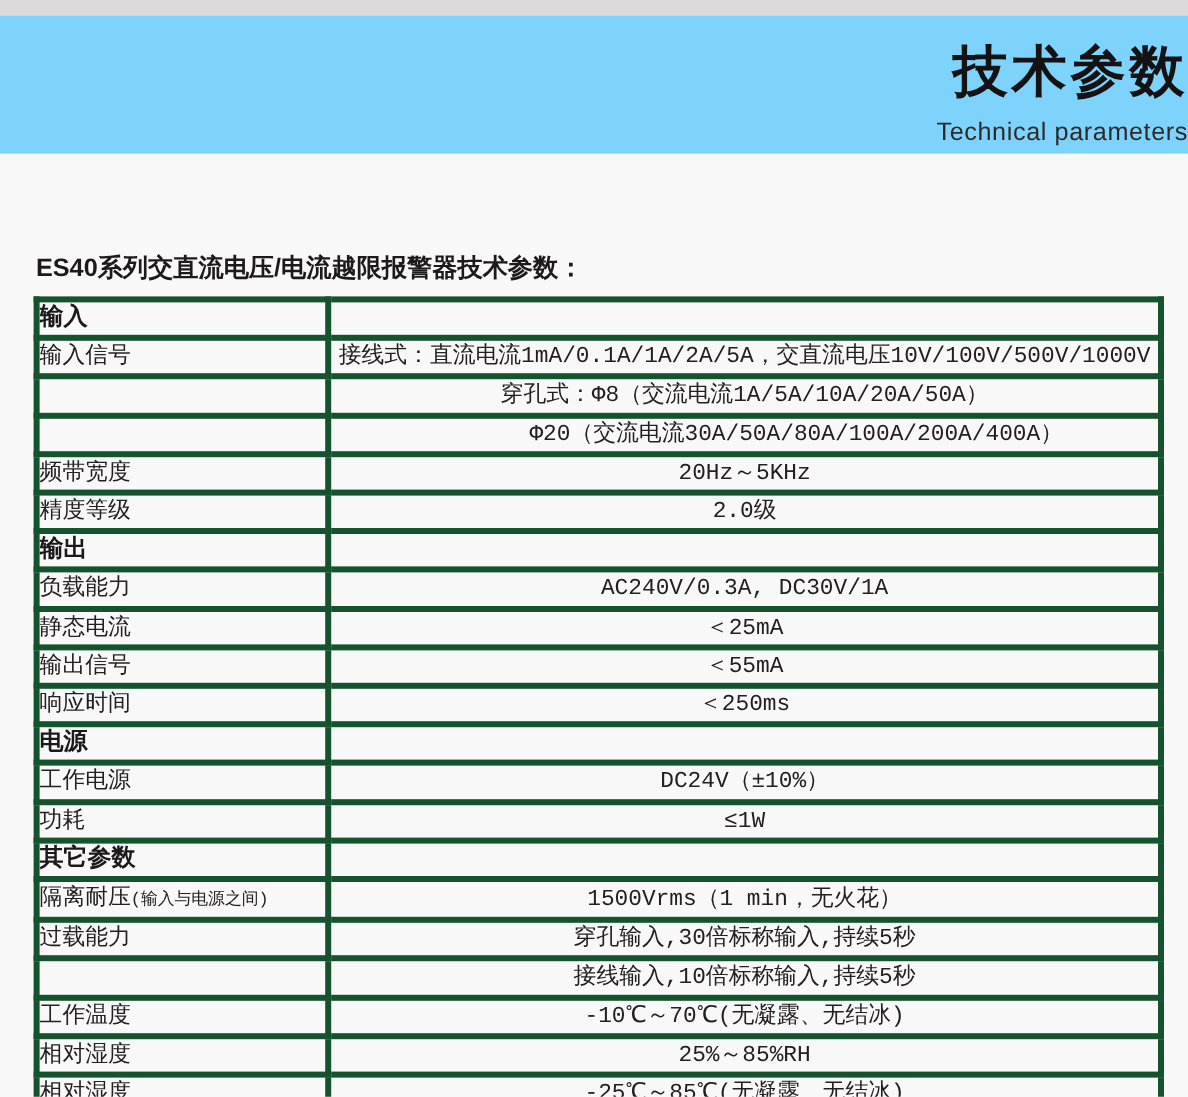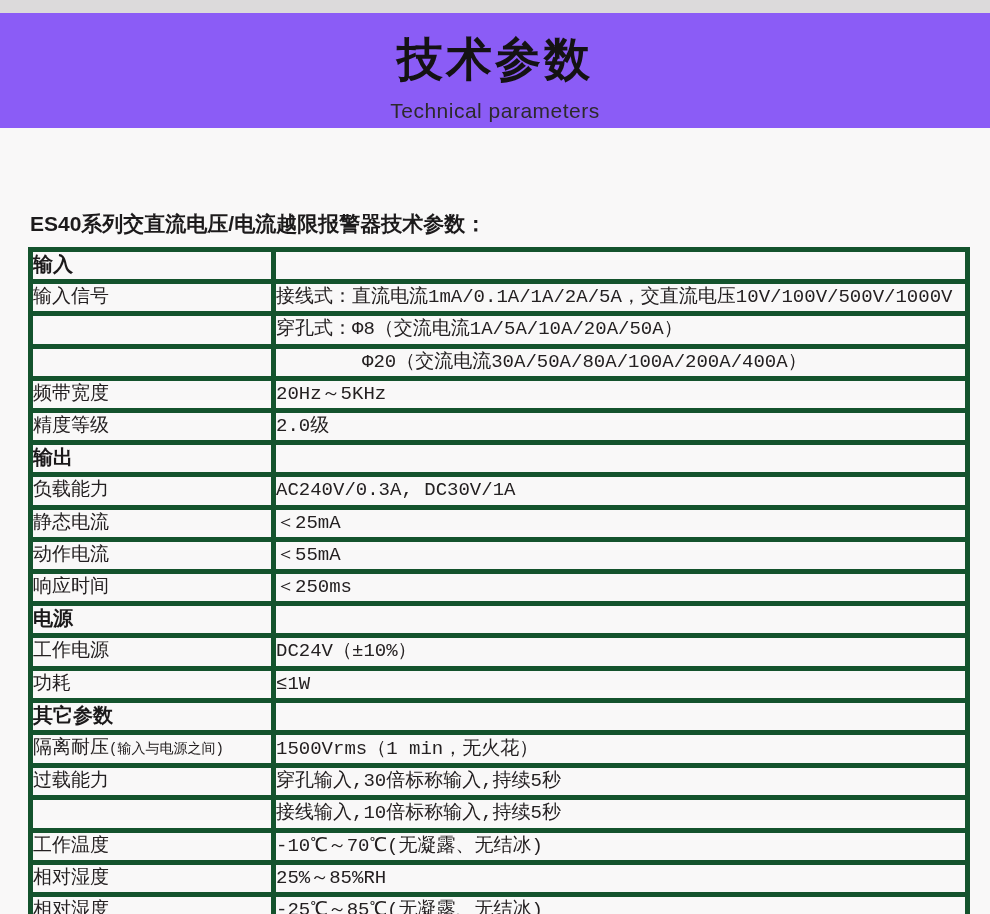--- a/index.html
+++ b/index.html
@@ -13,22 +13,22 @@
     font-family: "Liberation Sans", "DejaVu Sans", sans-serif;
     color: #242021;
     overflow: hidden;
   }
   .top-strip {
     height: 13px;
     background: #dcdadb;
   }
   .banner {
     height: 115px;
-    background: #8b5cf6;
-    text-align: center;
+    background: #7dd3fc;
+    text-align: right;
   }
   .banner-title {
     font-size: 46px;
     font-weight: 700;
     letter-spacing: 3px;
     color: #141213;
     padding-top: 21px;
     line-height: 1.1;
   }
   .banner-subtitle {
@@ -62,20 +62,21 @@
     overflow: hidden;
     vertical-align: middle;
     font-family: Liberation Mono, monospace;
   }
   td.c1 {
     width: 238px;
     padding-left: 15px;
   }
   td.c2 {
     padding-left: 22px;
+    text-align: center;
   }
   tr.section td.c1 {
     font-weight: 700;
     font-size: 20px;
     color: #1b191a;
   }
   td.c2.indent {
     padding-left: 86px;
   }
   .label-note {
@@ -128,21 +129,21 @@
       </tr>
       <tr>
         <td class="c1">负载能力</td>
         <td class="c2">AC240V/0.3A, DC30V/1A</td>
       </tr>
       <tr>
         <td class="c1">静态电流</td>
         <td class="c2">＜25mA</td>
       </tr>
       <tr>
-        <td class="c1">动作电流</td>
+        <td class="c1">输出信号</td>
         <td class="c2">＜55mA</td>
       </tr>
       <tr>
         <td class="c1">响应时间</td>
         <td class="c2">＜250ms</td>
       </tr>
       <tr class="section">
         <td class="c1">电源</td>
         <td class="c2"></td>
       </tr>

